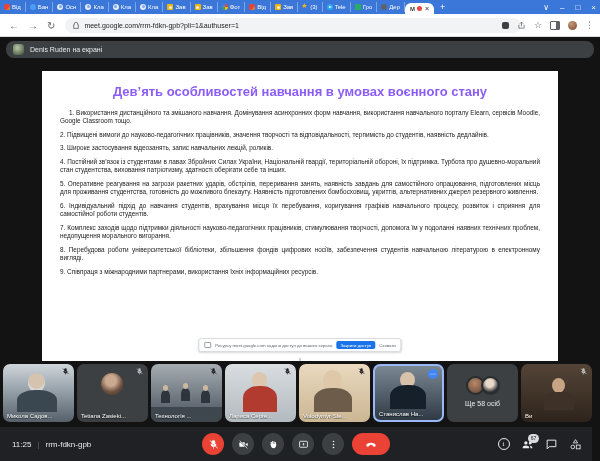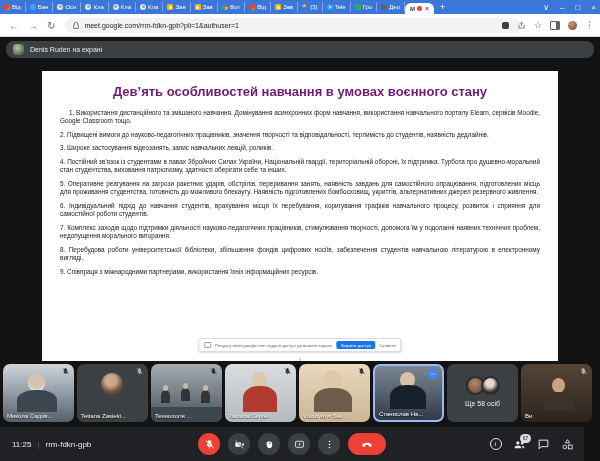--- a/index.html
+++ b/index.html
@@ -55,21 +55,21 @@
   .stage{position:absolute;top:37px;left:0;right:0;bottom:0;background:#131314;}
   .share-banner{position:absolute;top:4px;left:6px;right:6px;height:17px;background:#3c4043;
     border-radius:8px;display:flex;align-items:center;gap:6px;padding-left:7px;}
   .banner-avatar{width:11px;height:11px;border-radius:3px;
     background:radial-gradient(circle at 40% 35%,#b9c8a9,#5d6e55 70%,#37412f);}
   .banner-text{font-size:7px;color:#e8eaed;}
 
   
   .slide{position:absolute;left:42px;top:34px;width:516px;height:290px;background:#fff;}
   .slide-inner{padding:13px 18px 0 18px;}
-  .slide-title{font-size:13px;font-weight:bold;color:#701a75;text-align:center;
+  .slide-title{font-size:13px;font-weight:bold;color:#8b5cf6;text-align:center;
     margin:0 0 9px 0;line-height:1.2;}
   .slide p{font-size:6.4px;line-height:1.33;color:#222;text-align:justify;margin:0 0 5px 0;}
   .slide p.indent{text-indent:9px;}
   .share-pill{position:absolute;bottom:9px;left:50%;transform:translateX(-50%);
     display:flex;align-items:center;gap:4px;background:#fff;border:1px solid #dadce0;
     border-radius:3px;padding:2px 5px;box-shadow:0 1px 2px rgba(0,0,0,.15);white-space:nowrap;}
   .pill-cast{width:5px;height:4px;border:1px solid #9aa0a6;border-radius:1px;}
   .pill-text{font-size:4.3px;color:#5f6368;}
   .pill-stop{font-size:4.3px;color:#fff;background:#1a73e8;border:none;
     border-radius:2px;padding:1.5px 4px;}
@@ -113,21 +113,21 @@
     border:2px solid #2a2d30;background:radial-gradient(circle at 45% 35%,#b98a6a,#5f4334);}
   .t7 .a2{position:absolute;left:34px;top:12px;width:15px;height:15px;border-radius:50%;
     border:2px solid #2a2d30;background:radial-gradient(circle at 45% 35%,#e8d8c8 0 30%,#2e2e33 70%);}
   .t7 .more-label{position:absolute;left:0;right:0;top:36px;text-align:center;font-size:7px;
     color:#e8eaed;}
   .t8{background:linear-gradient(180deg,#544437 0%,#2e241c 100%);}
   .t8 .head{width:13px;height:15px;left:31px;top:14px;background:#c7a486;}
   .t8 .torso{width:30px;height:18px;left:23px;top:28px;background:#3d3128;}
 
   
-  .controlbar{position:absolute;left:0;right:16px;bottom:0;height:34px;background:#202124;}
+  .controlbar{position:absolute;left:0;right:8px;bottom:0;height:34px;background:#202124;}
   .cb-left{position:absolute;left:12px;top:0;height:34px;display:flex;align-items:center;
     gap:6px;color:#e8eaed;font-size:8px;}
   .cb-div{color:#5f6368;}
   .cb-center{position:absolute;left:50%;top:0;height:34px;transform:translateX(-50%);
     display:flex;align-items:center;gap:8px;}
   .cbtn{width:22px;height:22px;border-radius:50%;background:#3c4043;display:flex;
     align-items:center;justify-content:center;}
   .cbtn.red{background:#ea4335;}
   .cbtn.end{width:38px;border-radius:12px;background:#ea4335;}
   .cb-right{position:absolute;right:10px;top:0;height:34px;display:flex;align-items:center;gap:11px;}

